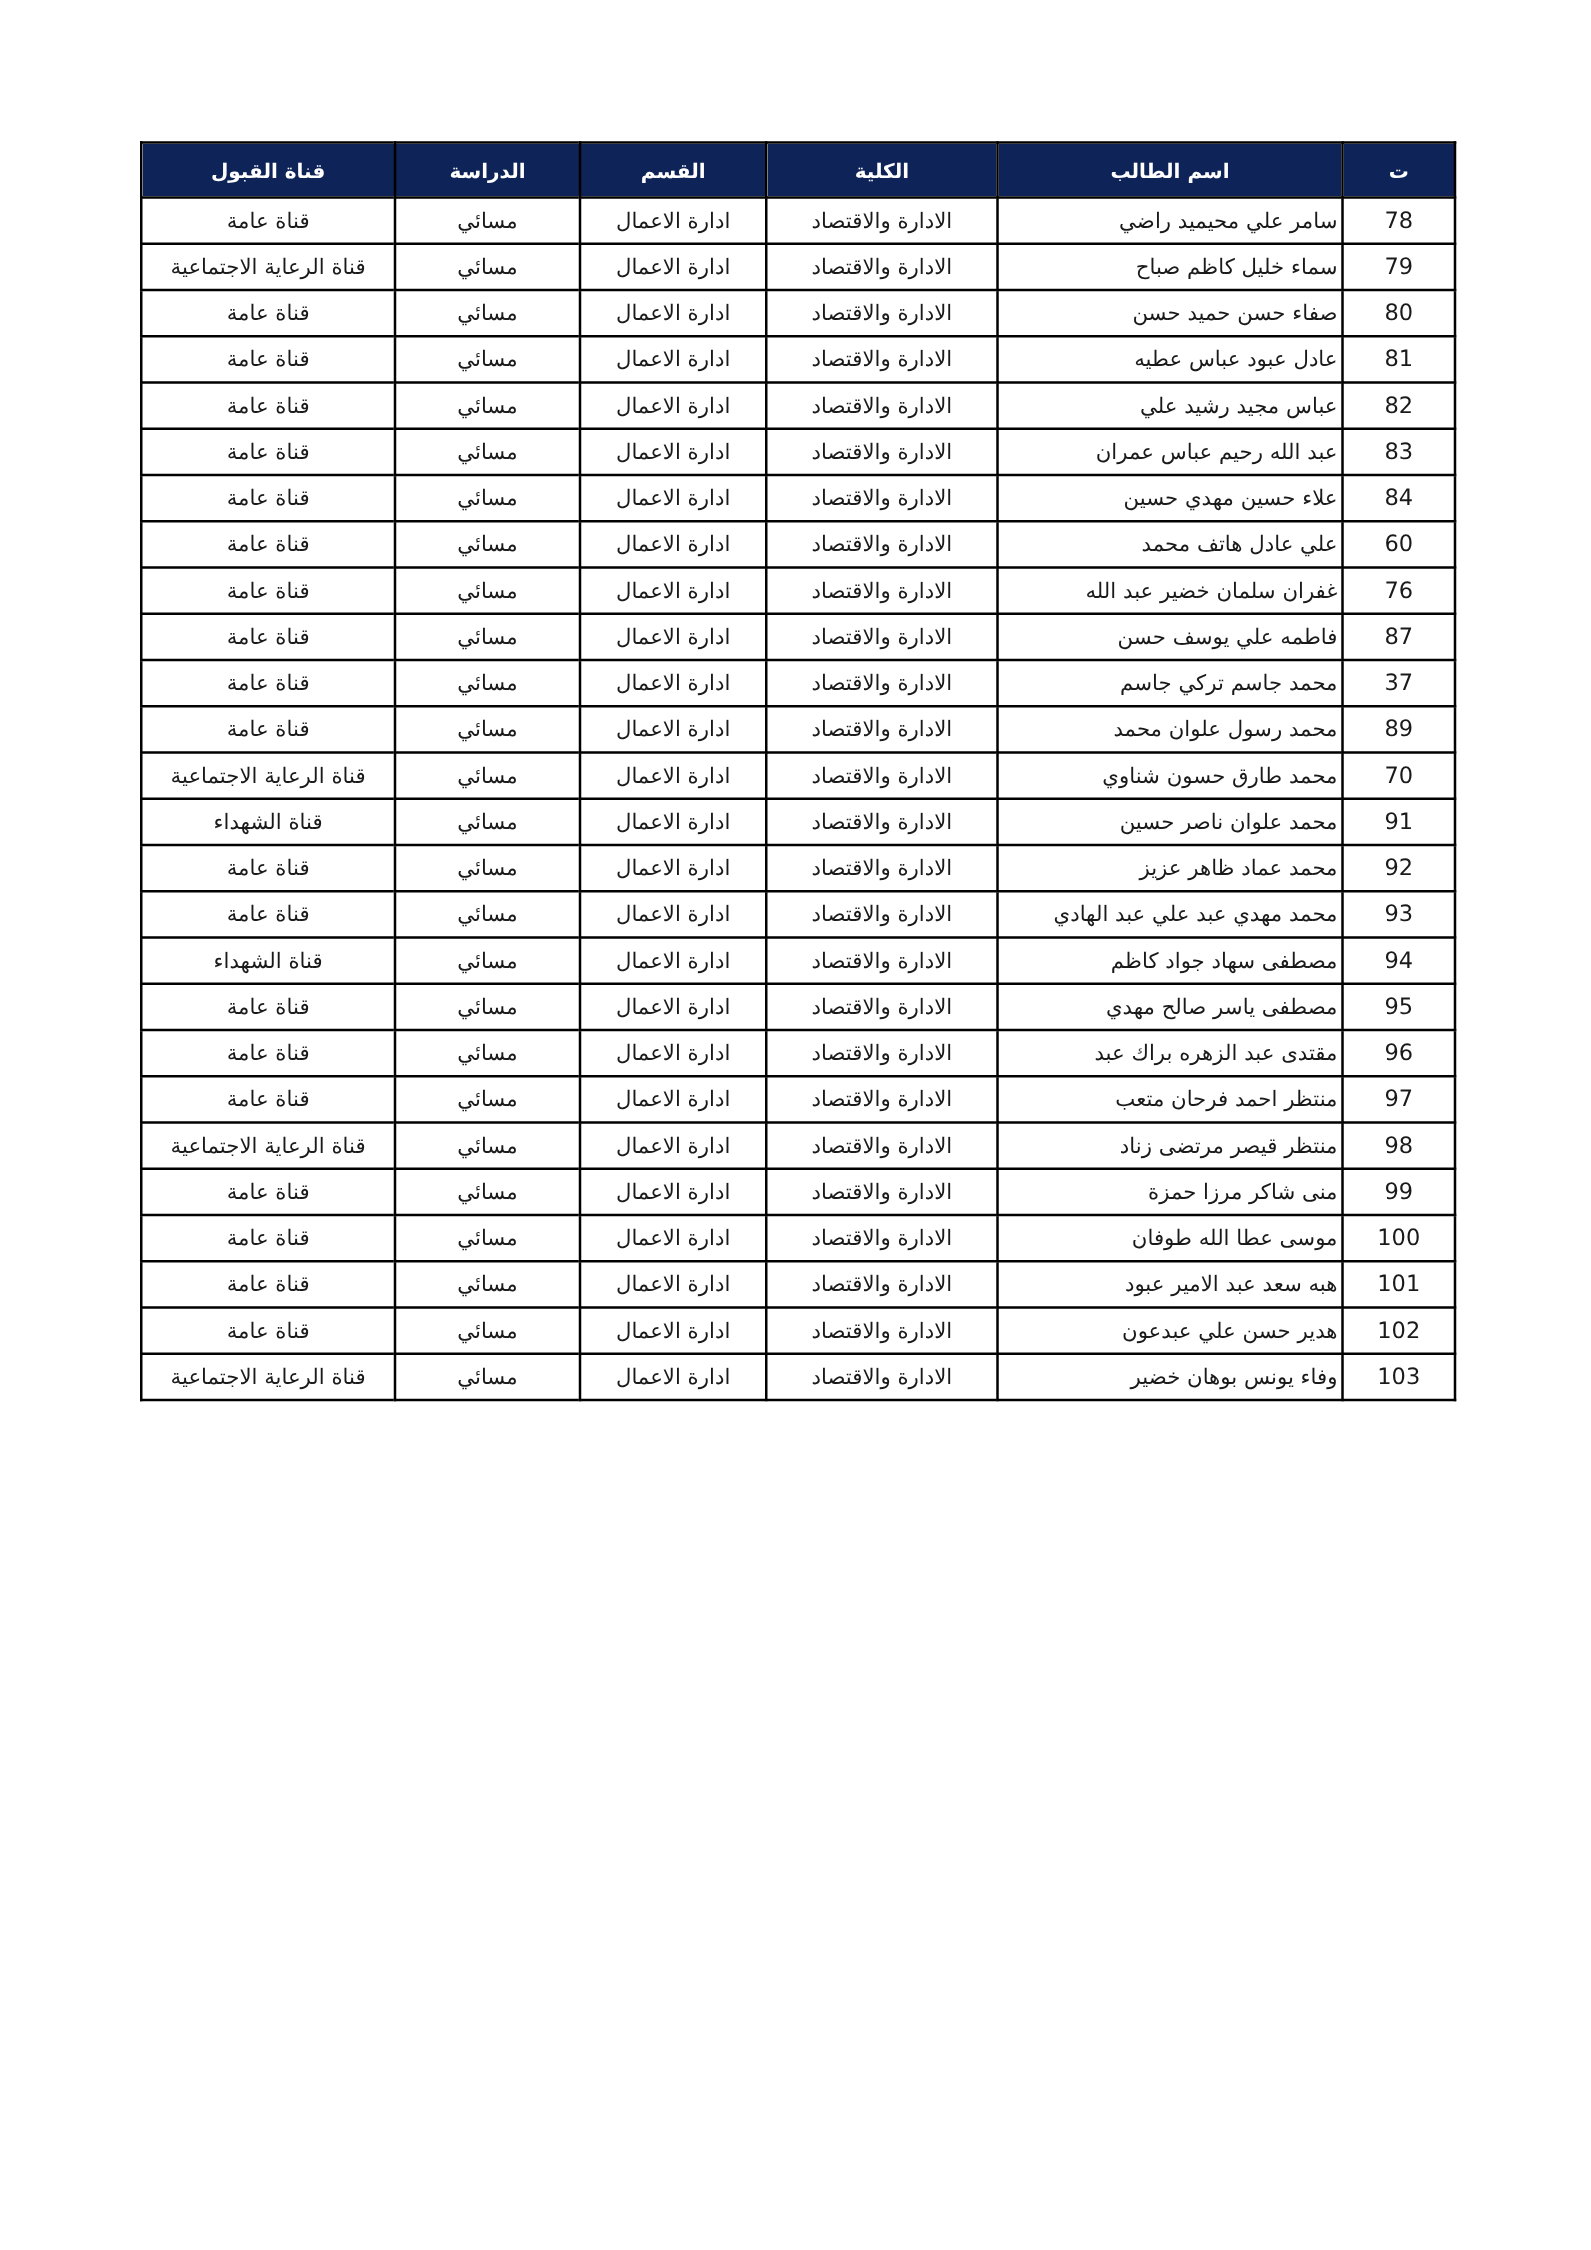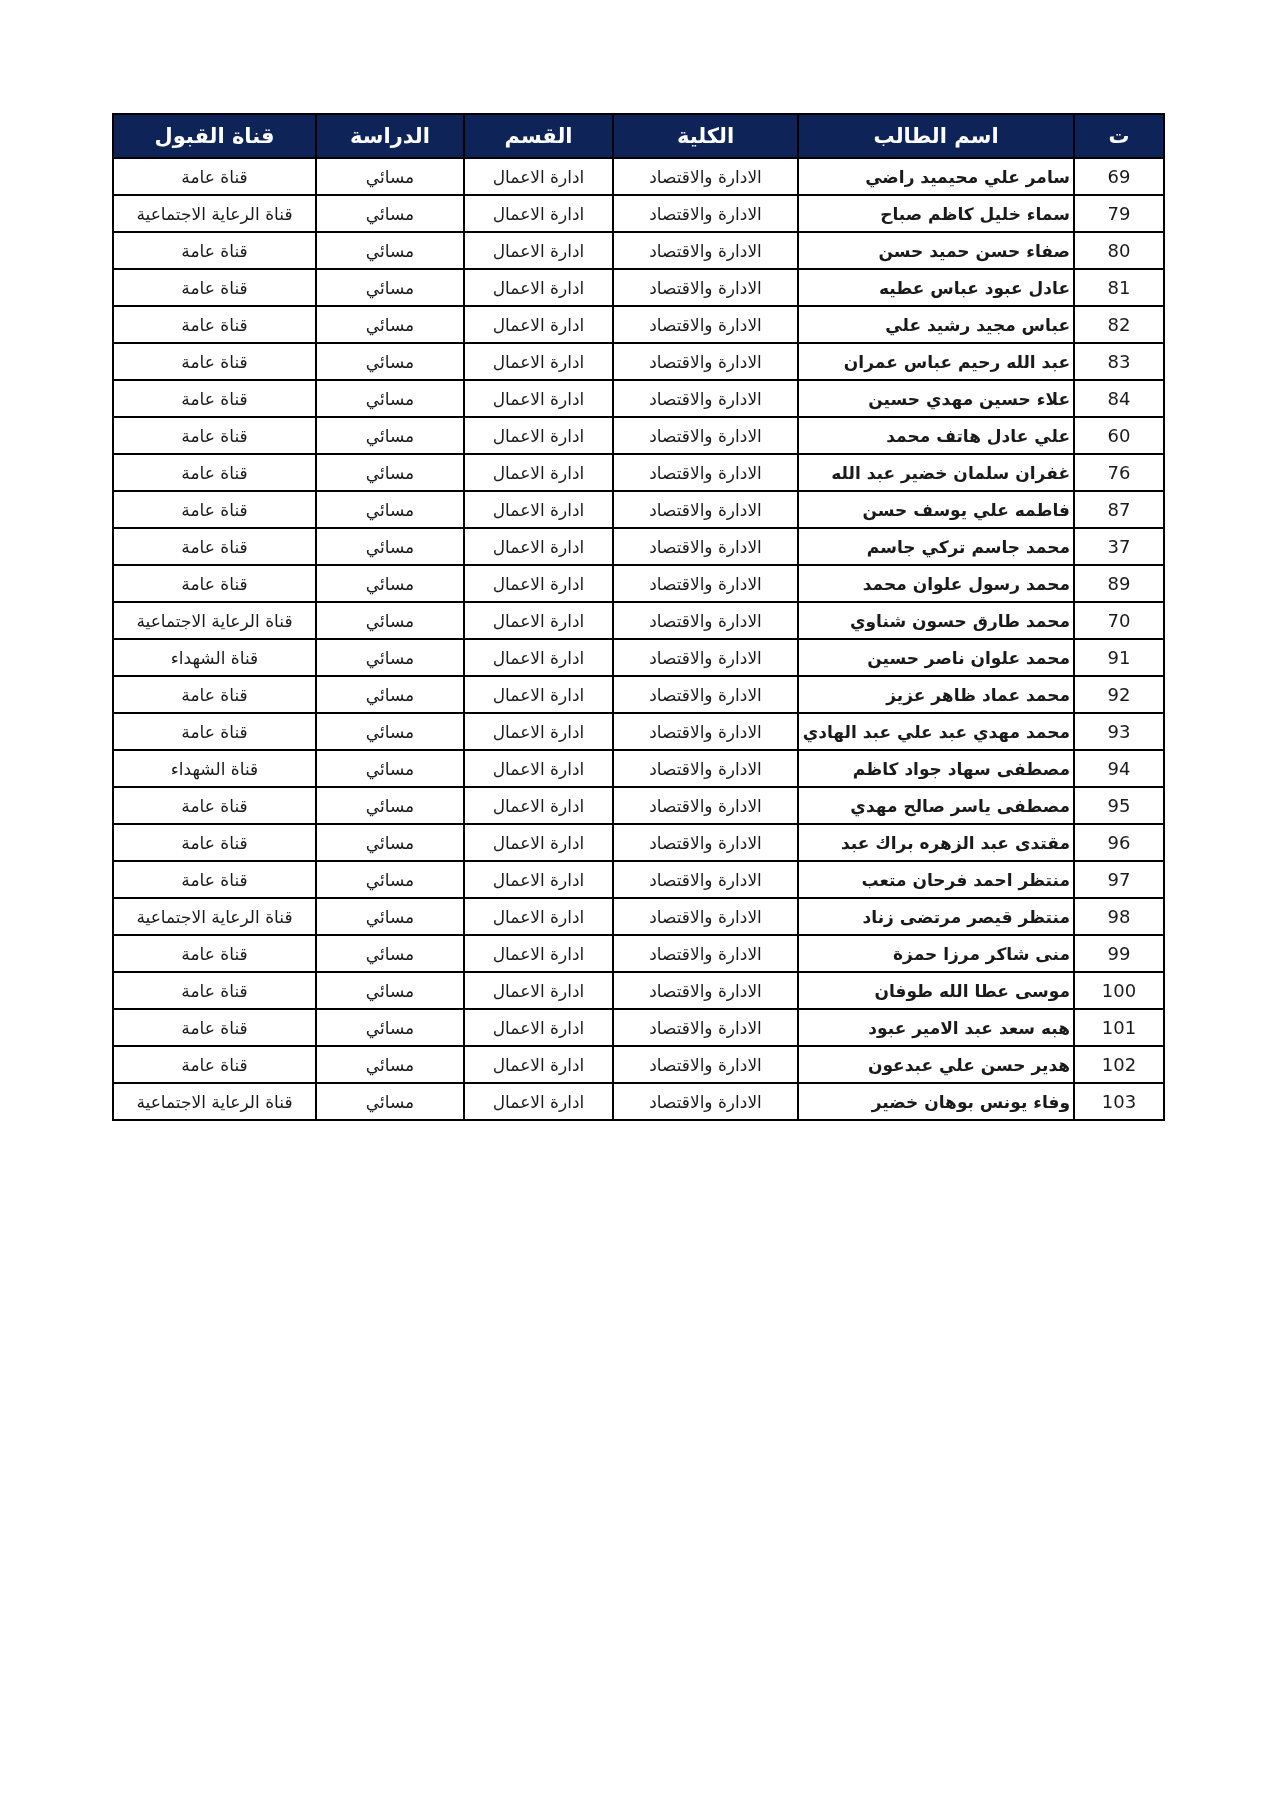--- a/index.html
+++ b/index.html
@@ -30,36 +30,35 @@
   .students-table th,
   .students-table td {
     border: 2px solid var(--border);
     vertical-align: middle;
     overflow: hidden;
     white-space: nowrap;
   }
   .students-table thead th {
     background: var(--header-bg);
     color: var(--header-text);
-    font-size: 21px;
+    font-size: 16px;
     font-weight: bold;
     height: 44px;
     text-align: center;
   }
   .students-table tbody td {
     height: 37px;
     font-size: 17px;
     color: var(--cell-text);
     text-align: center;
     background: #ffffff;
   }
   .students-table tbody td.col-name {
     text-align: right;
     padding-right: 3px;
-    font-weight: bold;
   }
   .students-table tbody td.col-index {
     font-size: 18px;
   }
 </style>
 </head>
 <body>
 
 <table class="students-table">
   <colgroup>
@@ -75,21 +74,21 @@
       <th>ت</th>
       <th>اسم الطالب</th>
       <th>الكلية</th>
       <th>القسم</th>
       <th>الدراسة</th>
       <th>قناة القبول</th>
     </tr>
   </thead>
   <tbody>
       <tr>
-    <td class="col-index">69</td>
+    <td class="col-index">78</td>
     <td class="col-name">سامر علي محيميد راضي</td>
     <td class="col-college">الادارة والاقتصاد</td>
     <td class="col-department">ادارة الاعمال</td>
     <td class="col-study">مسائي</td>
     <td class="col-channel">قناة عامة</td>
   </tr>
       <tr>
     <td class="col-index">79</td>
     <td class="col-name">سماء خليل كاظم صباح</td>
     <td class="col-college">الادارة والاقتصاد</td>

